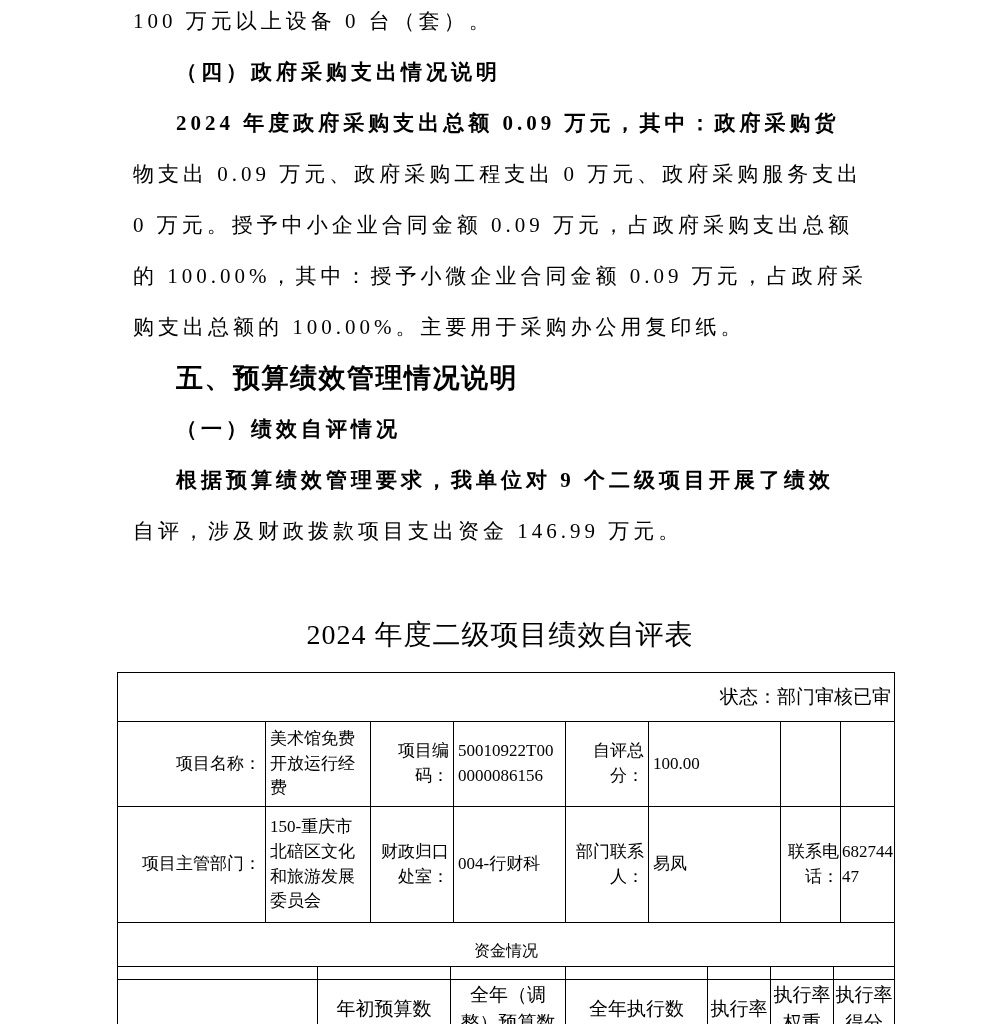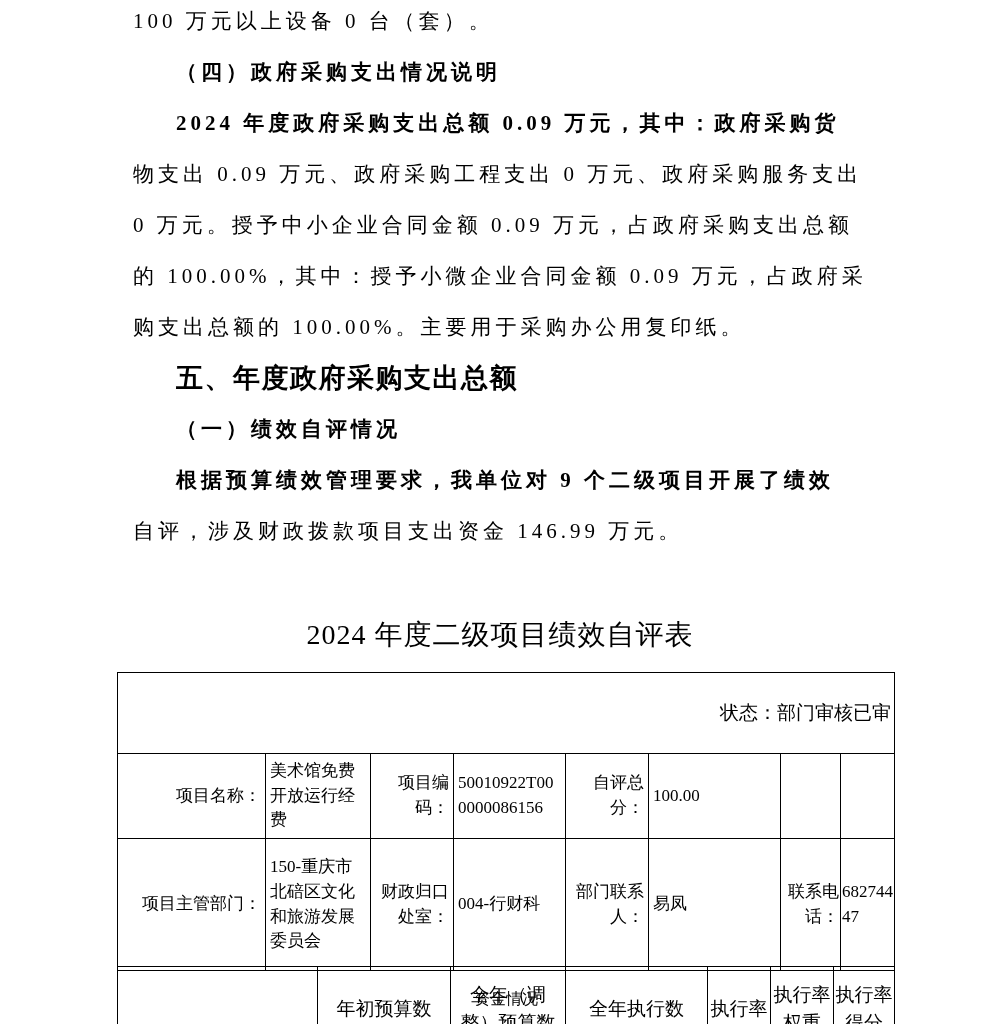--- a/index.html
+++ b/index.html
@@ -30,43 +30,43 @@
 
   
   table { border-collapse:collapse; table-layout:fixed; }
   td {
     border:1px solid #000; vertical-align:middle;
     line-height:1.45; word-break:break-all; overflow:hidden;
   }
   .tableA { position:absolute; left:117px; top:672px; width:777px; }
   .tableB { position:absolute; left:117px; top:966px; width:777px; }
 
-  .status-cell { height:44px; text-align:right; font-size:19px; padding:18px 3px; }
+  .status-cell { height:44px; text-align:right; font-size:19px; padding:2px 3px; }
   .row-project td { height:80px; }
   .row-dept td { height:111px;margin-top:39px; }
   .lbl { text-align:right; font-size:17px; padding:2px 4px; }
   .val { text-align:left;  font-size:17px; padding:2px 4px; }
-  .tight { padding:10px 1px; }
+  .tight { padding:2px 1px; }
   .funds-section { height:52px; text-align:center; font-size:16px; padding:2px; }
   .tableB td { height:80px; text-align:center; font-size:19px; padding:2px 1px; vertical-align:middle; }
 </style>
 </head>
 <body>
 
 <div class="page">
 
   <div class="text-block">
     <div class="line">100 万元以上设备 0 台（套）。</div>
     <div class="line indent">（四）政府采购支出情况说明</div>
     <div class="line indent">2024 年度政府采购支出总额 0.09 万元，其中：政府采购货</div>
     <div class="line">物支出 0.09 万元、政府采购工程支出 0 万元、政府采购服务支出</div>
     <div class="line">0 万元。授予中小企业合同金额 0.09 万元，占政府采购支出总额</div>
     <div class="line">的 100.00%，其中：授予小微企业合同金额 0.09 万元，占政府采</div>
     <div class="line">购支出总额的 100.00%。主要用于采购办公用复印纸。</div>
-    <div class="line indent heading">五、年度政府采购支出总额</div>
+    <div class="line indent heading">五、预算绩效管理情况说明</div>
     <div class="line indent">（一）绩效自评情况</div>
     <div class="line indent">根据预算绩效管理要求，我单位对 9 个二级项目开展了绩效</div>
     <div class="line">自评，涉及财政拨款项目支出资金 146.99 万元。</div>
   </div>
 
   <div class="doc-title">2024 年度二级项目绩效自评表</div>
 
   <table class="tableA">
     <colgroup>
       <col style="width:148px">

